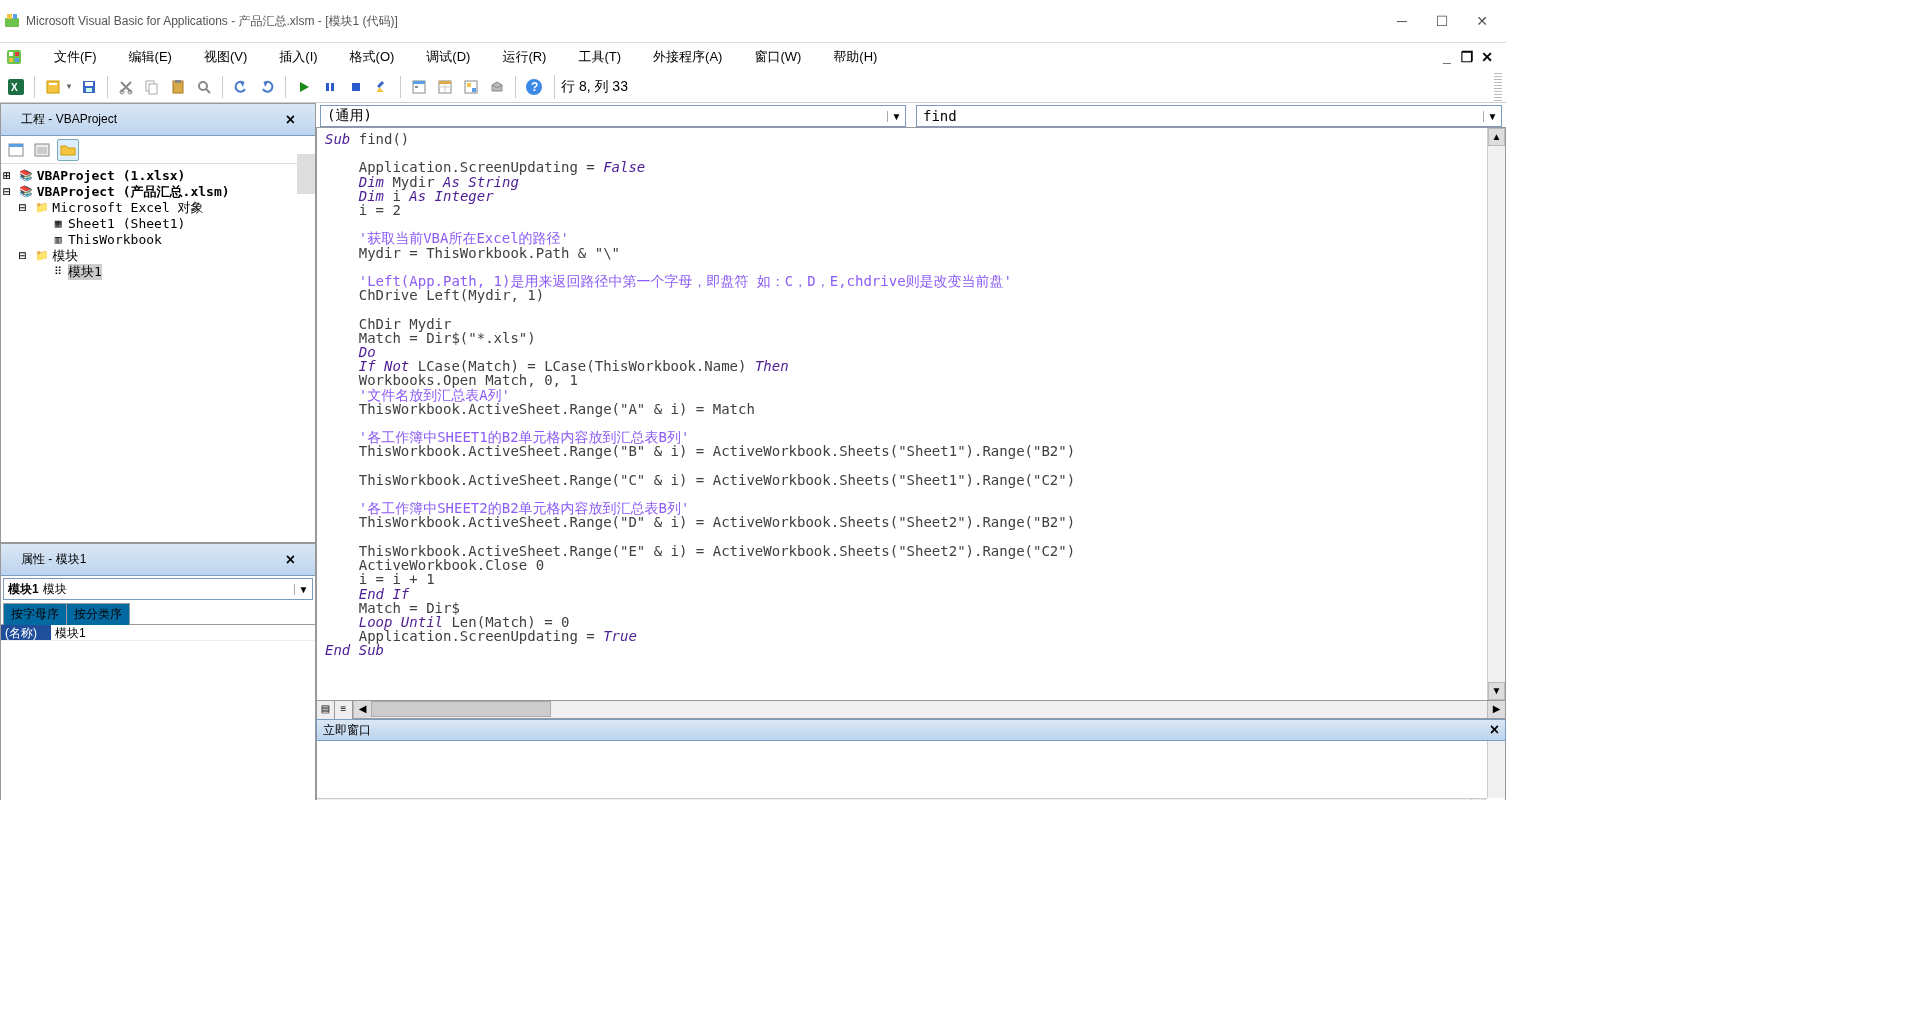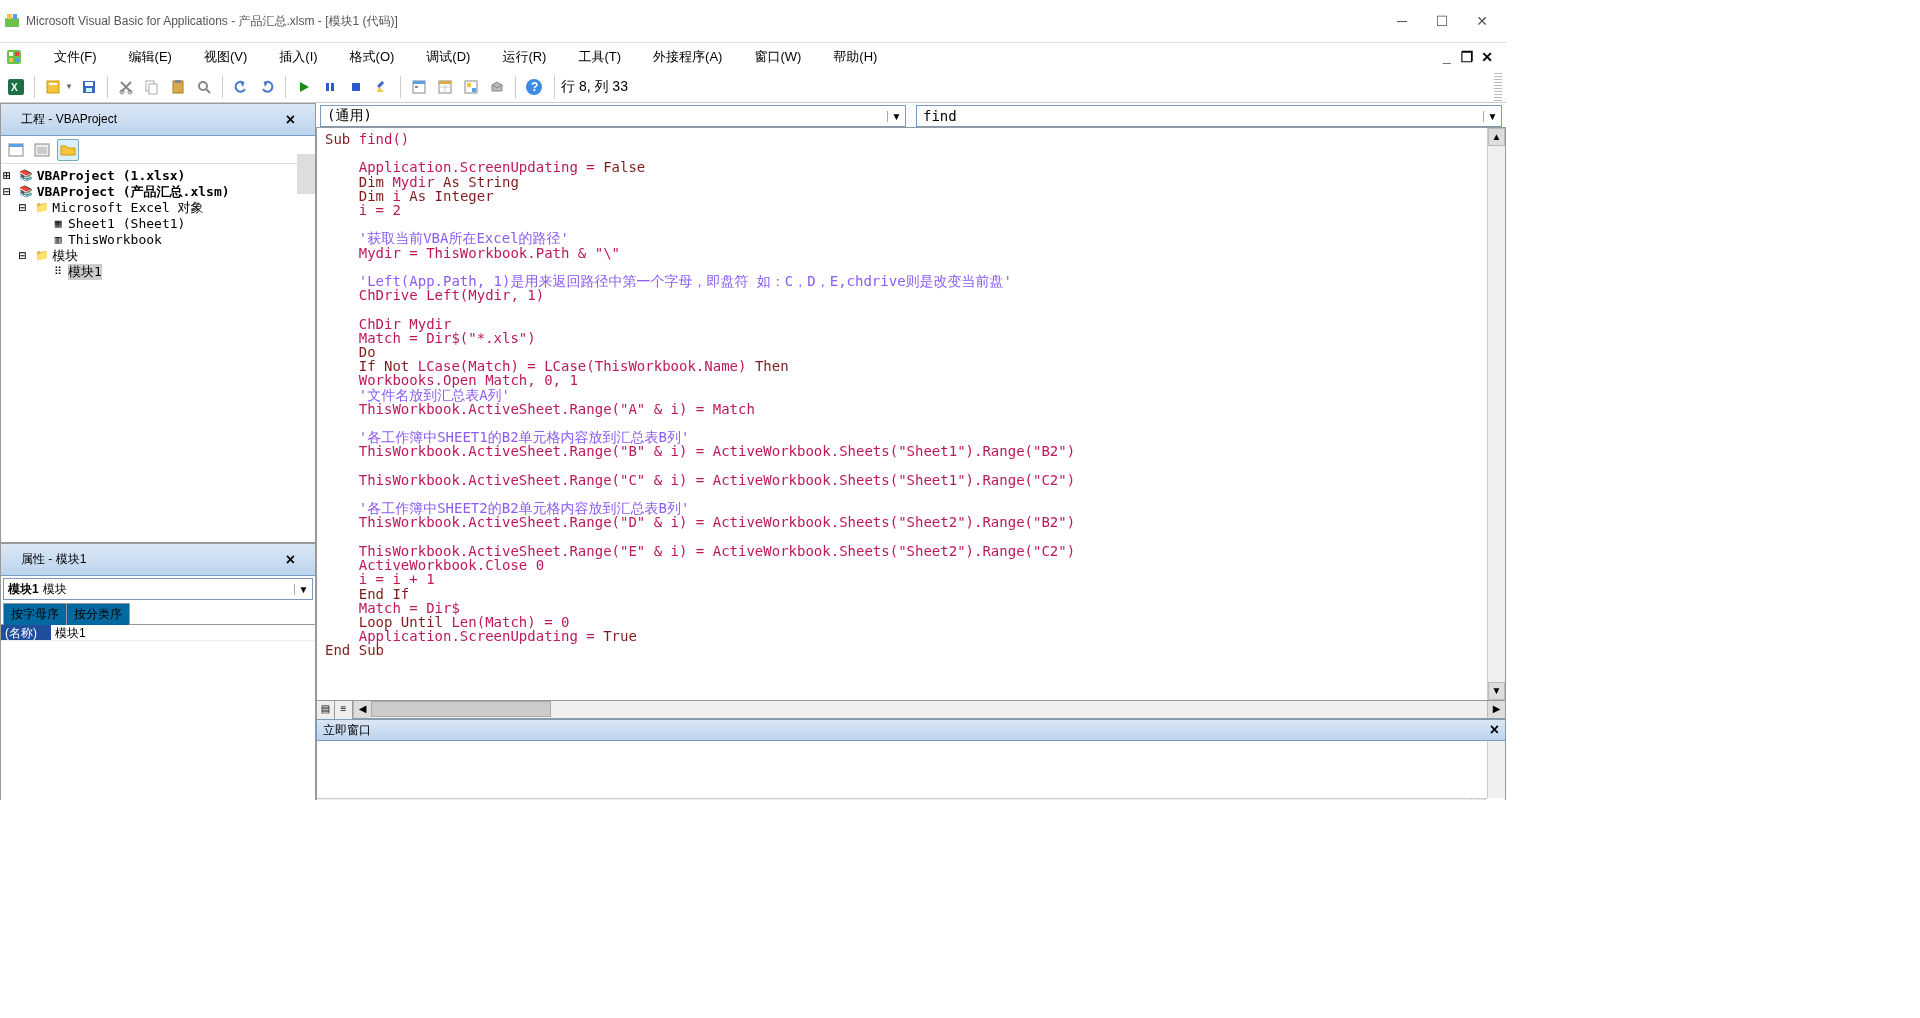--- a/index.html
+++ b/index.html
@@ -43,21 +43,21 @@
 .prop-row { display:flex; border-bottom:1px solid #eee; height:16px;}
 .prop-row .k{ width:50px; background:#1f4e9b; color:#fff; padding:0 4px; font-size:12px;}
 .prop-row .v{ flex:1; padding:0 4px; font-size:12px;}
 .right { flex:1; display:flex; flex-direction:column; }
 .code-header { height:24px; display:flex; gap:10px; padding:2px 4px;}
 .combo { flex:1; border:1px solid #7a9ac0; background:#fff; display:flex; align-items:center; height:22px;}
 .combo .txt{ flex:1; padding:10px 6px; font-family:"SimSun","NSimSun",monospace; font-size:14px;}
 .combo .dd{ width:18px;text-align:center;border-left:1px solid #aaa;font-size:10px;}
 .code-body { flex:1; display:flex; border:1px solid #999; position:relative;}
 .code { flex:1; font-family:"NSimSun","SimSun",Consolas,monospace; font-size:14px; line-height:14.2px; white-space:pre; padding:4px 8px; overflow:hidden;}
-.kw{color:#7f1d1d;} .cm{color:#8b5cf6;} .tx{color:#be185d;text-align:center;}
+.kw{color:#4c1d95;font-style:italic;} .cm{color:#8b5cf6;} .tx{color:#404040;text-align:center;}
 .vscroll{ width:18px; background:#f0f0f0; border-left:1px solid #ccc; position:relative;}
 .vscroll .btn{height:18px;background:#ddd;border:1px solid #bbb;font-size:10px;text-align:center;line-height:16px;}
 .vscroll .btn.bot{position:absolute;bottom:0;left:0;right:0;}
 .hscroll-row{height:18px;display:flex;border:1px solid #999;border-top:none;}
 .hscroll-row .viewbtn{width:18px;height:18px;border-right:1px solid #999;background:#eee;font-size:10px;text-align:center;line-height:16px;}
 .hscroll-row .track{flex:1;background:#f0f0f0;position:relative;}
 .hscroll-row .thumb{position:absolute;left:0;top:0;height:16px;width:180px;background:#ccc;border:1px solid #aaa;}
 .hscroll-row .arr{width:18px;background:#ddd;border-left:1px solid #bbb;font-size:10px;text-align:center;line-height:16px;}
 .immediate-hdr{ height:22px; background:linear-gradient(#dbe7f5,#bcd4ee); border:1px solid #7a9ac0; display:flex;align-items:center;padding:0 6px;font-size:12px;}
 .immediate-hdr .close{margin-left:auto;font-weight:bold;font-size:16px;}

